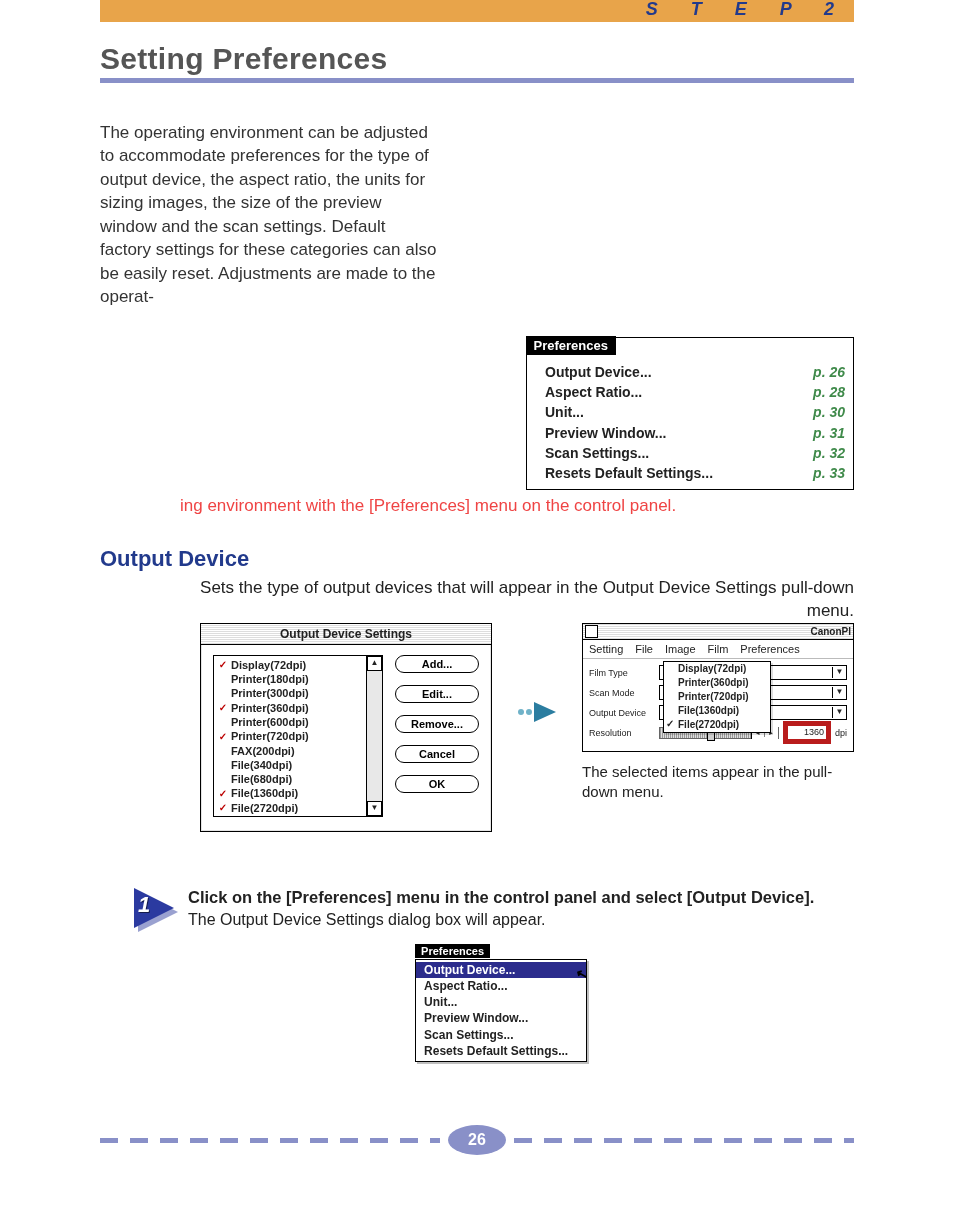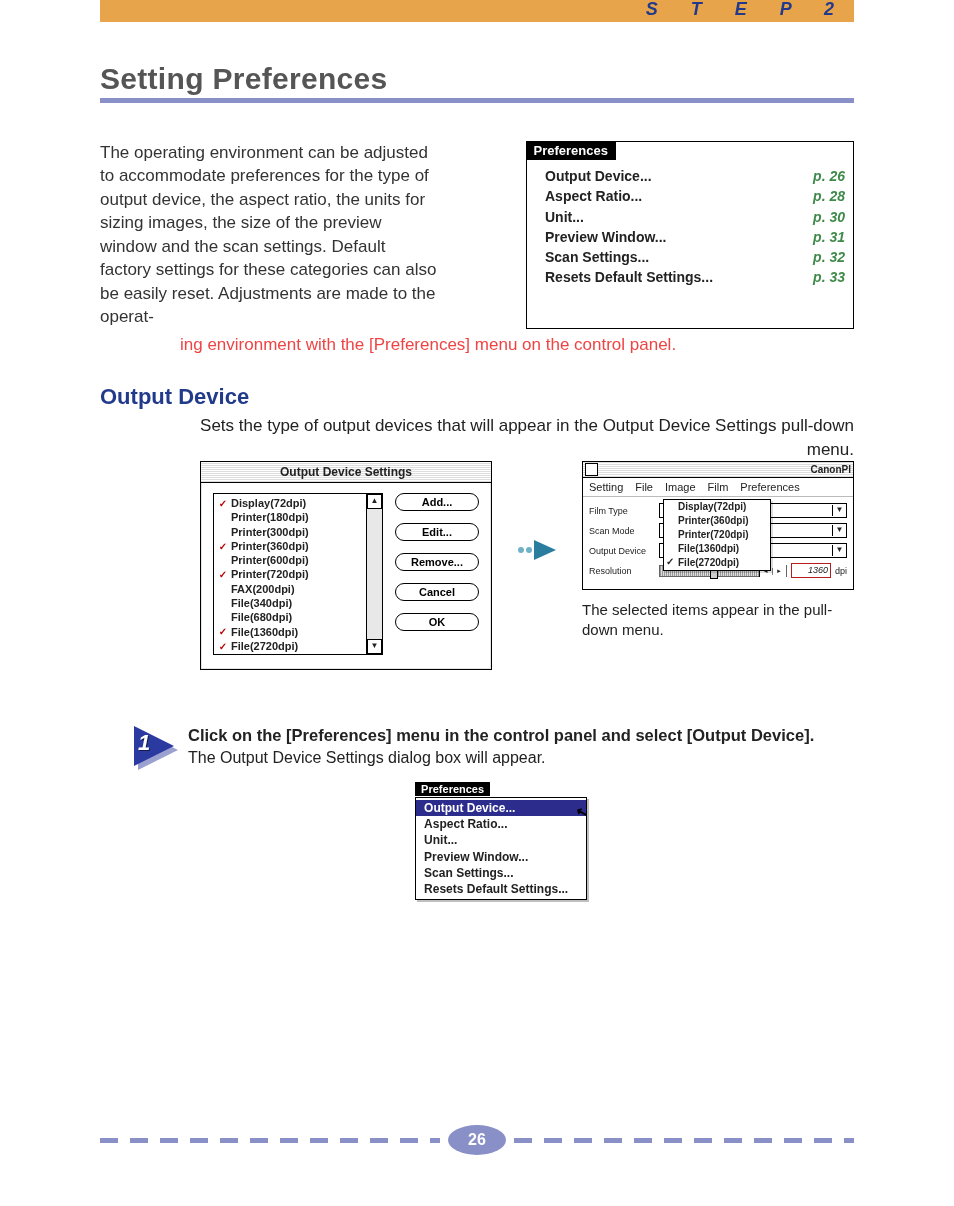--- a/index.html
+++ b/index.html
@@ -16,26 +16,26 @@
   }
   html,body { margin:0; padding:0; font-family: "Segoe UI", "Helvetica Neue", Arial, sans-serif; color:#222; }
   .page { width:var(--page-w); min-height:1206px; position:relative; background:#fff; }
 
   
   .topbar { position:relative; height:22px; }
   .topbar .orange { position:absolute; left:var(--content-left); right:var(--content-right); top:0; height:22px; background:var(--orange);}
   .topbar .steptext { position:absolute; right:calc(var(--content-right) + 6px); top:-1px; color:var(--darkblue); font-weight:700; letter-spacing:14px; font-size:18px; font-style:italic;}
 
   
-  .h1wrap { margin:40px var(--content-right) 0 var(--content-left); }
+  .h1wrap { margin:20px var(--content-right) 0 var(--content-left); }
   .h1wrap h1 { margin:0 0 2px 0; color:#555; font-weight:800; font-size:30px; letter-spacing:.3px; }
   .h1rule { height:5px; background:var(--periwinkle); }
 
   
-  .bodycols { margin:38px var(--content-right) 0 var(--content-left); display:flex; gap:38px; }
+  .bodycols { margin:38px var(--content-right) 0 var(--content-left); display:flex; gap:28px;flex-direction:column; }
   .introcol { width:340px; font-size:17px; line-height:1.38; color:#333; }
   .prefbox-wrap { flex:1; display:flex; justify-content:flex-end; }
 
   
   .prefbox { width:326px; border:1.5px solid #000; position:relative; }
   .prefbox .tab { position:absolute; left:-1.5px; top:-1.5px; padding:2px 8px; background:#000; color:#fff; font-weight:700; font-size:13px; }
   .prefbox ul { list-style:none; margin:0; padding:24px 8px 6px 18px; }
   .prefbox li { display:flex; justify-content:space-between; font-size:14px; font-weight:700; line-height:1.45;}
   .prefbox li .pg { color:var(--linkgreen); font-style:italic; }
 
@@ -76,21 +76,21 @@
   .panel { width:270px; border:1.5px solid #000; background:#fff; font-size:10px;}
   .panel .ptitle { border-bottom:1px solid #000; background:repeating-linear-gradient(0deg,#ddd 0,#ddd 1px,#fff 1px,#fff 2px);
                    display:flex; justify-content:space-between; align-items:center; padding:1px 2px; font-weight:700;}
   .panel .ptitle .box { width:11px;height:11px;border:1px solid #000;background:#fff;}
   .panel .menubar { display:flex; gap:12px; padding:3px 6px; font-size:11px; border-bottom:1px solid #bbb;}
   .panel .rows { padding:4px 6px 8px 6px; position:relative;}
   .panel .row { display:flex; align-items:center; height:20px; gap:4px;}
   .panel .row .lbl { width:66px; font-size:9px;}
   .panel .row .sel { flex:1; border:1px solid #000; height:13px; background:#fff; display:flex; justify-content:flex-end; align-items:center;}
   .panel .row .sel .dd { width:13px; height:11px; border-left:1px solid #000; text-align:center; font-size:8px; line-height:10px;}
-  .panel .row .numbox { width:36px; border:1px solid #b91c1c; height:13px; text-align:right; padding-right:2px; font-size:9px; line-height:13px;font-style:italic;}
+  .panel .row .numbox { width:36px; border:5px solid #b91c1c; height:13px; text-align:right; padding-right:2px; font-size:9px; line-height:13px;}
   .panel .row .unit { font-size:9px;}
   .panel .slider { flex:1; height:10px; background:repeating-linear-gradient(90deg,#999 0,#999 1px,#ddd 1px,#ddd 2px); border:1px solid #666; position:relative;}
   .panel .slider .thumb { position:absolute; left:40%; top:-2px; width:6px; height:13px; background:#ccc; border:1px solid #000;}
   .panel .slider .seg { position:absolute; right:0; top:-1px; width:26px; height:12px; background:#fff; border-left:1px solid #000; font-size:7px; text-align:center; line-height:11px; letter-spacing:1px;}
   
   .ddpop { position:absolute; left:80px; top:2px; width:106px; border:1px solid #000; background:#fff;
            box-shadow:2px 2px 0 #00000022;}
   .ddpop div { padding:1px 4px 1px 14px; font-size:10px; font-weight:700; border-bottom:1px dotted transparent; position:relative;}
   .ddpop div.sel::before { content:"✓"; position:absolute; left:2px; top:0; font-size:10px;}
 

